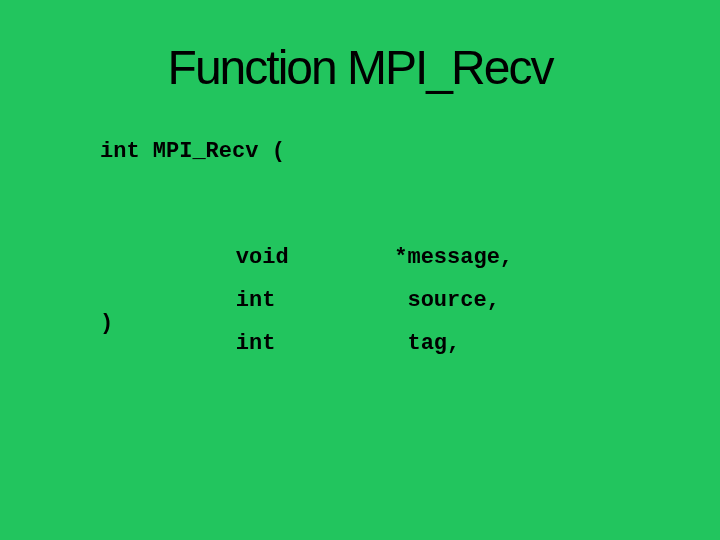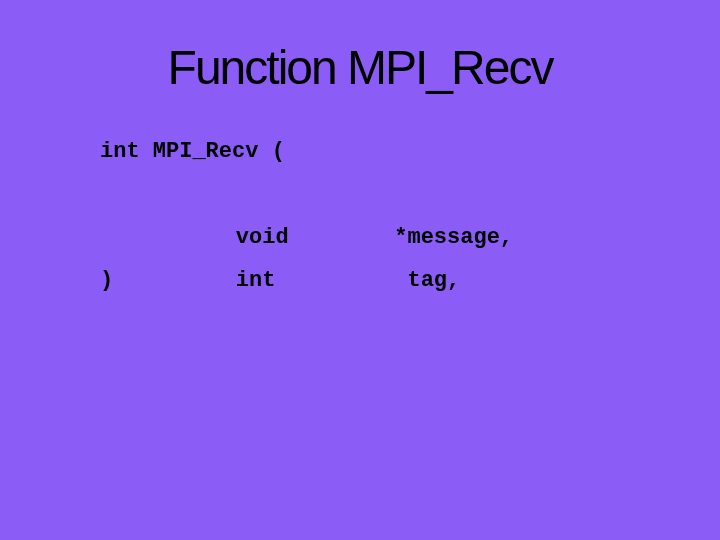--- a/index.html
+++ b/index.html
@@ -45,38 +45,42 @@
     height: 43px;
     line-height: 43px;
     white-space: pre;
   }
   .param {
     padding-left: 83px;
   }
   .param-type {
     display: inline-block;
     width: 13ch;
+    margin-top: 20px;
   }
   .param-name.star {
     margin-left: -1ch;
     margin-top: 32px;
   }
 </style>
 </head>
 <body>
 
-<div class="slide" style="background: #8b5cf6; color: rgb(0, 0, 0);">
+<div class="slide" style="background: #22c55e; color: rgb(0, 0, 0);">
   <div class="title">Function MPI_Recv</div>
 
   <div class="code">
     <div class="code-line">int MPI_Recv (</div>
 
     <div>
         <div class="code-line param">
     <span class="param-type">void</span><span class="param-name star">*message,</span>
+  </div>
+        <div class="code-line param">
+    <span class="param-type">int</span><span class="param-name">source,</span>
   </div>
         <div class="code-line param">
     <span class="param-type">int</span><span class="param-name">tag,</span>
   </div>
       </div>
 
     <div class="code-line">)</div>
   </div>
 </div>
 

